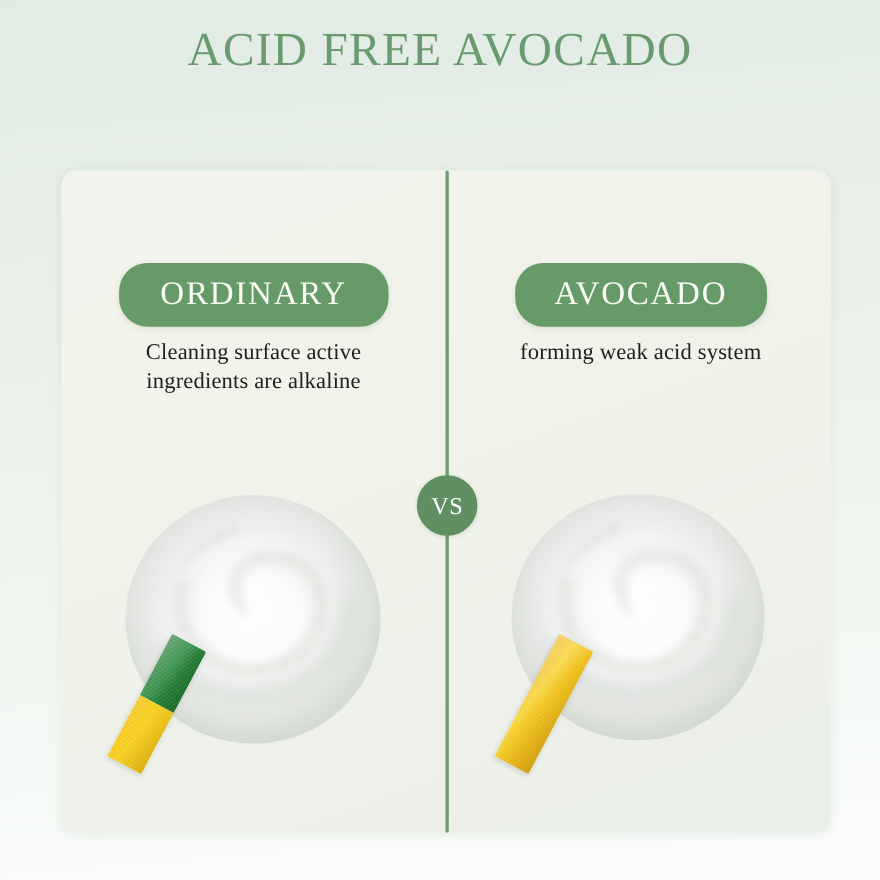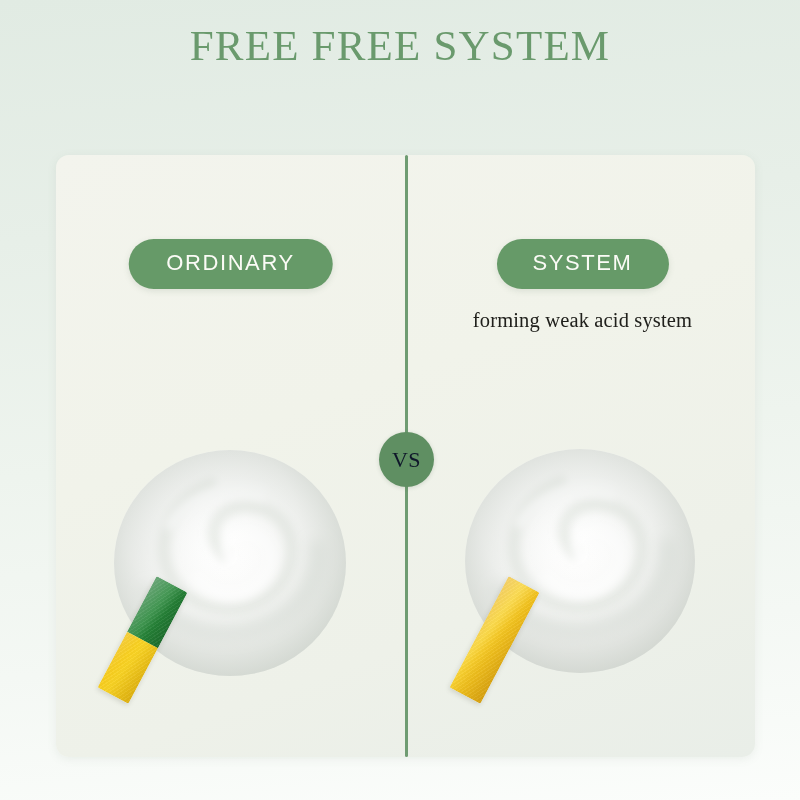--- a/index.html
+++ b/index.html
@@ -36,37 +36,37 @@
     position:absolute;left:349px;top:0;width:3px;height:602px;
     background:#6f9c72;border-radius:2px;
   }
 
   
   .vs{
     position:absolute;left:323px;top:277px;
     width:55px;height:55px;border-radius:50%;
     background:#5f8f62;
     display:flex;align-items:center;justify-content:center;
-    color:#0f172a;font-size:22px;letter-spacing:.5px;
+    color:#ffffff;font-size:22px;letter-spacing:.5px;
     font-family:"Liberation Serif", serif;
     box-shadow:0 1px 4px rgba(60,90,60,.18);
   }
 
   
   .col{position:absolute;top:0;width:349px;height:602px;}
   .col.left{left:0;}
   .col.right{left:352px;}
 
   .pill{
     position:absolute;top:84px;left:50%;transform:translateX(-50%);
     background:#669a68;
     border-radius:26px;
     color:#fbfbf6;
-    font-family:Liberation Sans, sans-serif;
-    font-size:22px;letter-spacing:1.6px;
+    font-family:Liberation Serif, serif;
+    font-size:30px;letter-spacing:1.6px;
     padding:11px 38px 13px 38px;
     white-space:nowrap;
     box-shadow:0 2px 6px rgba(80,110,80,.15);
   }
   .col.right .pill{padding:11px 36px 13px 36px;}
 
   .desc{
     position:absolute;top:152px;left:0;right:0;
     text-align:center;
     color:#20201c;
@@ -111,31 +111,35 @@
       repeating-linear-gradient(118deg, rgba(255,255,255,.10) 0 1px, rgba(0,0,0,.03) 1px 3px);
     opacity:.6;
   }
 </style>
 </head>
 <body>
 
 <div class="stage">
 
   <div class="title">
-    <span class="line">FREE FREE SYSTEM</span>
+    <span class="line">ACID FREE AVOCADO</span>
   </div>
 
   <div class="card">
 
     <div class="divider"></div>
 
     <div class="col left">
 
       <div class="pill">ORDINARY</div>
 
+      <div class="desc">
+        <span class="l">Cleaning surface active</span>
+        <span class="l">ingredients are alkaline</span>
+      </div>
 
       <div class="foam-wrap">
         <div class="foam">
           <svg viewBox="0 0 240 240" aria-hidden="true">
             <defs>
               <radialGradient id="fg1" cx="42%" cy="33%" r="72%">
                 <stop offset="0%" stop-color="#ffffff"></stop>
                 <stop offset="52%" stop-color="#fbfbfa"></stop>
                 <stop offset="80%" stop-color="#eceeea"></stop>
                 <stop offset="100%" stop-color="#dfe3dd"></stop>
@@ -163,21 +167,21 @@
           <div class="seg green"></div>
           <div class="seg yellow"></div>
           <div class="grain"></div>
           <div class="gloss"></div>
         </div>
       </div>
     </div>
 
     <div class="col right">
 
-      <div class="pill">SYSTEM</div>
+      <div class="pill">AVOCADO</div>
 
       <div class="desc">
         <span class="l">forming weak acid system</span>
       </div>
 
       <div class="foam-wrap">
         <div class="foam">
           <svg viewBox="0 0 240 240" aria-hidden="true">
             <defs>
               <radialGradient id="fg2" cx="44%" cy="31%" r="72%">

